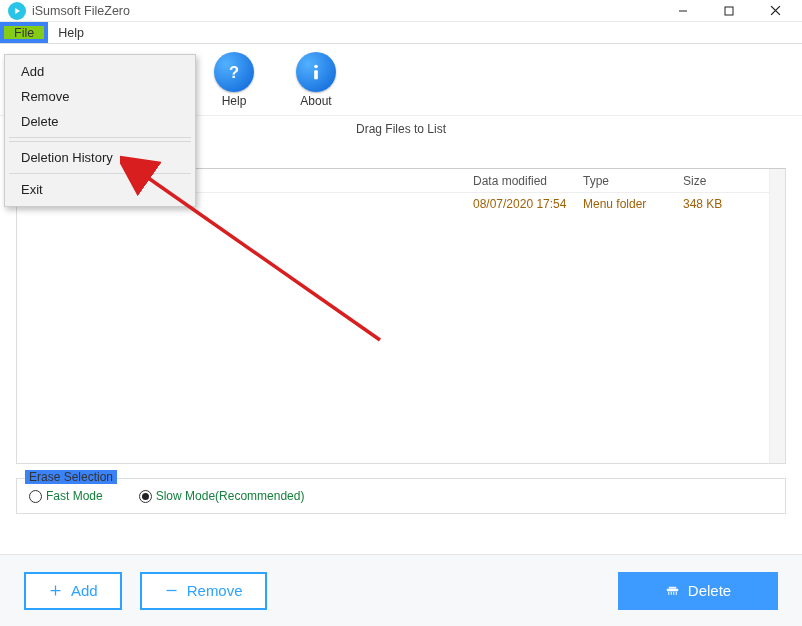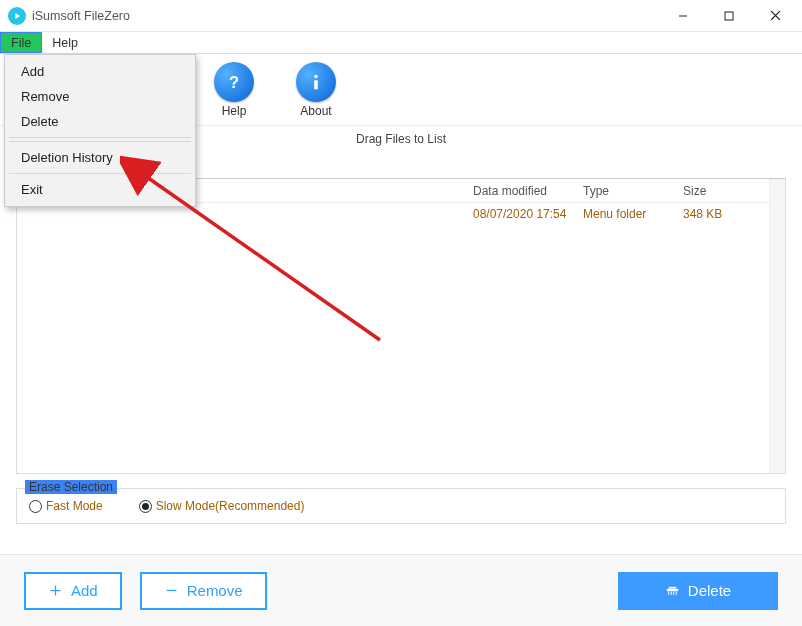--- a/index.html
+++ b/index.html
@@ -7,21 +7,21 @@
     margin: 0;
     font-family: "Segoe UI", Arial, sans-serif;
     font-size: 12px;
     background: #fff;
     width: 802px;
     height: 626px;
     overflow: hidden;
     position: relative;
   }
   .titlebar {
-    height: 32px;
+    height: 22px;
     display: flex;
     align-items: center;
     padding: 0 4px;
     border-bottom: 1px solid #e8e8e8;
   }
   .titlebar .app-icon {
     width: 18px; height: 18px; border-radius: 50%;
     background: #29c4e8;
     display: flex; align-items: center; justify-content: center;
     margin: 0 6px 0 4px;
@@ -41,22 +41,22 @@
     border-bottom: 1px solid #ddd;
     font-size: 12.5px;
     color: #333;
   }
   .menubar .menu-item {
     padding: 2px 10px;
     height: 100%;
     display: flex; align-items: center;
   }
   .menubar .menu-item.active {
-    background: #22c55e;
-    border: 1px solid #3b82f6;
+    background: #84cc16;
+    border: 4px solid #3b82f6;
   }
   .toolbar {
     height: 72px;
     display: flex;
     align-items: center;
     padding-left: 8px;
     gap: 26px;
     border-bottom: 1px solid #eee;
   }
   .tool-btn {
@@ -121,21 +121,21 @@
   }
   .erase-box .legend {
     position: absolute;
     top: -9px; left: 8px;
     background: #3b82f6;
     padding: 0 4px;
     font-size: 12px;
     color: #333;
   }
   .erase-options { display: flex; align-items: center; gap: 36px; }
-  .radio { display: flex; align-items: center; gap: 4px; font-size: 12px; color: #a16207; }
+  .radio { display: flex; align-items: center; gap: 4px; font-size: 12px; color: #15803d; }
   .radio .dot {
     width: 13px; height: 13px; border: 1px solid #333; border-radius: 50%;
     display: inline-flex; align-items: center; justify-content: center;
   }
   .radio .dot.sel::after {
     content: ""; width: 7px; height: 7px; background: #222; border-radius: 50%;
   }
   .bottom-bar {
     position: absolute;
     left: 0; right: 0; bottom: 0;

